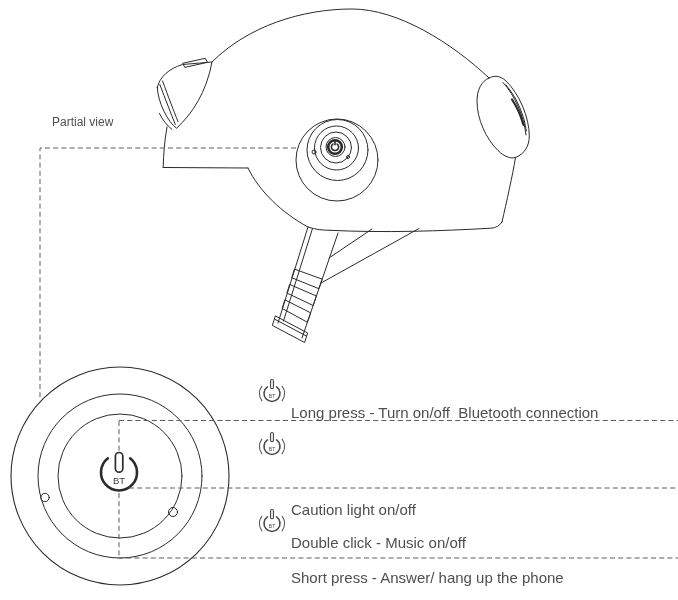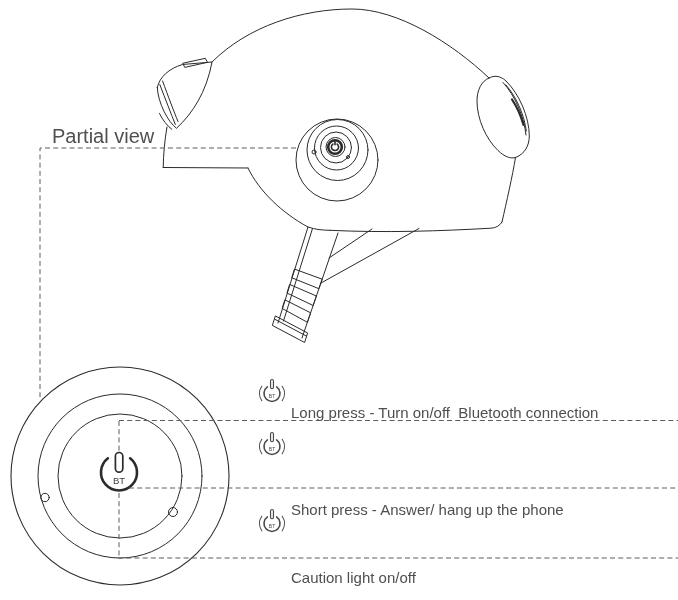--- a/index.html
+++ b/index.html
@@ -7,21 +7,21 @@
     position:relative;width:678px;height:600px;overflow:hidden;
     background:var(--bg,#fff);
     font-family:"Liberation Sans","DejaVu Sans",sans-serif;
   }
   .stage svg{display:block;}
   #art{position:absolute;left:0;top:0;}
   .label{
     position:absolute;color:var(--text,#4f4f4f);
     font-size:15px;line-height:17px;white-space:pre;
   }
-  .partial-label{left:52px;top:128px;font-size:20px;}
+  .partial-label{left:52px;top:114px;font-size:12px;}
   .row-text{left:291px;margin-top:20px;}
   .row-text.two-line{line-height:22.5px;}
   .row-icon{position:absolute;width:30px;height:32px;}
   .r1i{left:257px;top:376px;}
   .r2i{left:257px;top:429px;}
   .r3i{left:257px;top:506px;}
   .r1t{top:384px;}
   .r2t{top:434px;}
   .r3t{top:514px;}
 </style>
@@ -122,27 +122,28 @@
   <svg class="row-icon r2i" viewBox="0 0 30 32">
     <g fill="none" stroke="#4a4a4a" stroke-linecap="round">
       <path d="M4.8,10.3 A12.5,12.5 0 0 0 4.8,24.7" stroke-width="1.1"></path>
       <path d="M25.2,10.3 A12.5,12.5 0 0 1 25.2,24.7" stroke-width="1.1"></path>
       <path d="M10.4,10.95 A8,8 0 1 0 19.6,10.95" stroke-width="1.6"></path>
       <rect x="13.55" y="3.5" width="2.9" height="9.2" rx="1.45" stroke-width="1.2" fill="#fff"></rect>
     </g>
     <text x="15" y="22.3" text-anchor="middle" font-size="5" fill="#4a4a4a" font-family="Liberation Sans, DejaVu Sans, sans-serif">BT</text>
   </svg>
   <div class="label row-text two-line r2t">
+    <div>Caution light on/off</div>
     <div>Short press - Answer/ hang up the phone</div>
-    <div>Caution light on/off</div>
   </div>
 
   <svg class="row-icon r3i" viewBox="0 0 30 32">
     <g fill="none" stroke="#4a4a4a" stroke-linecap="round">
       <path d="M4.8,10.3 A12.5,12.5 0 0 0 4.8,24.7" stroke-width="1.1"></path>
       <path d="M25.2,10.3 A12.5,12.5 0 0 1 25.2,24.7" stroke-width="1.1"></path>
       <path d="M10.4,10.95 A8,8 0 1 0 19.6,10.95" stroke-width="1.6"></path>
       <rect x="13.55" y="3.5" width="2.9" height="9.2" rx="1.45" stroke-width="1.2" fill="#fff"></rect>
     </g>
     <text x="15" y="22.3" text-anchor="middle" font-size="5" fill="#4a4a4a" font-family="Liberation Sans, DejaVu Sans, sans-serif">BT</text>
   </svg>
+  <div class="label row-text r3t">Double click - Music on/off</div>
 
 </div>
 
 </body></html>

